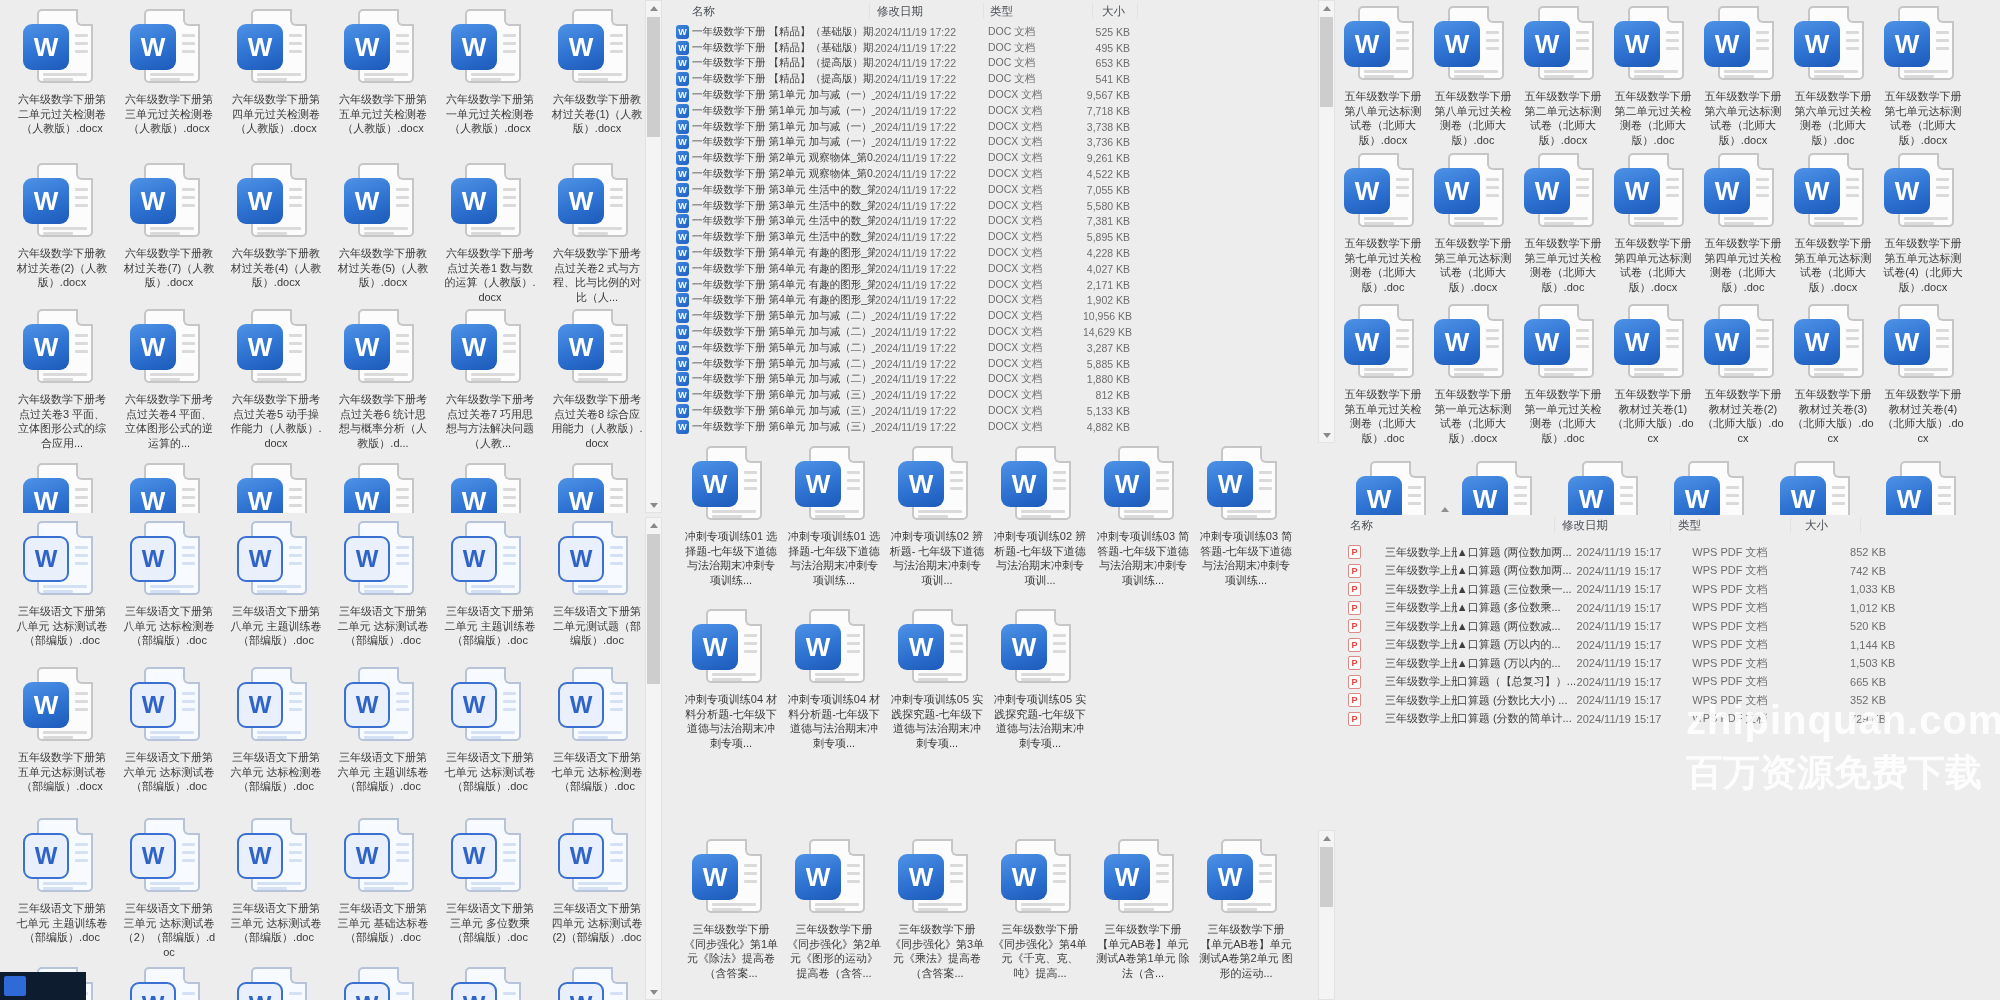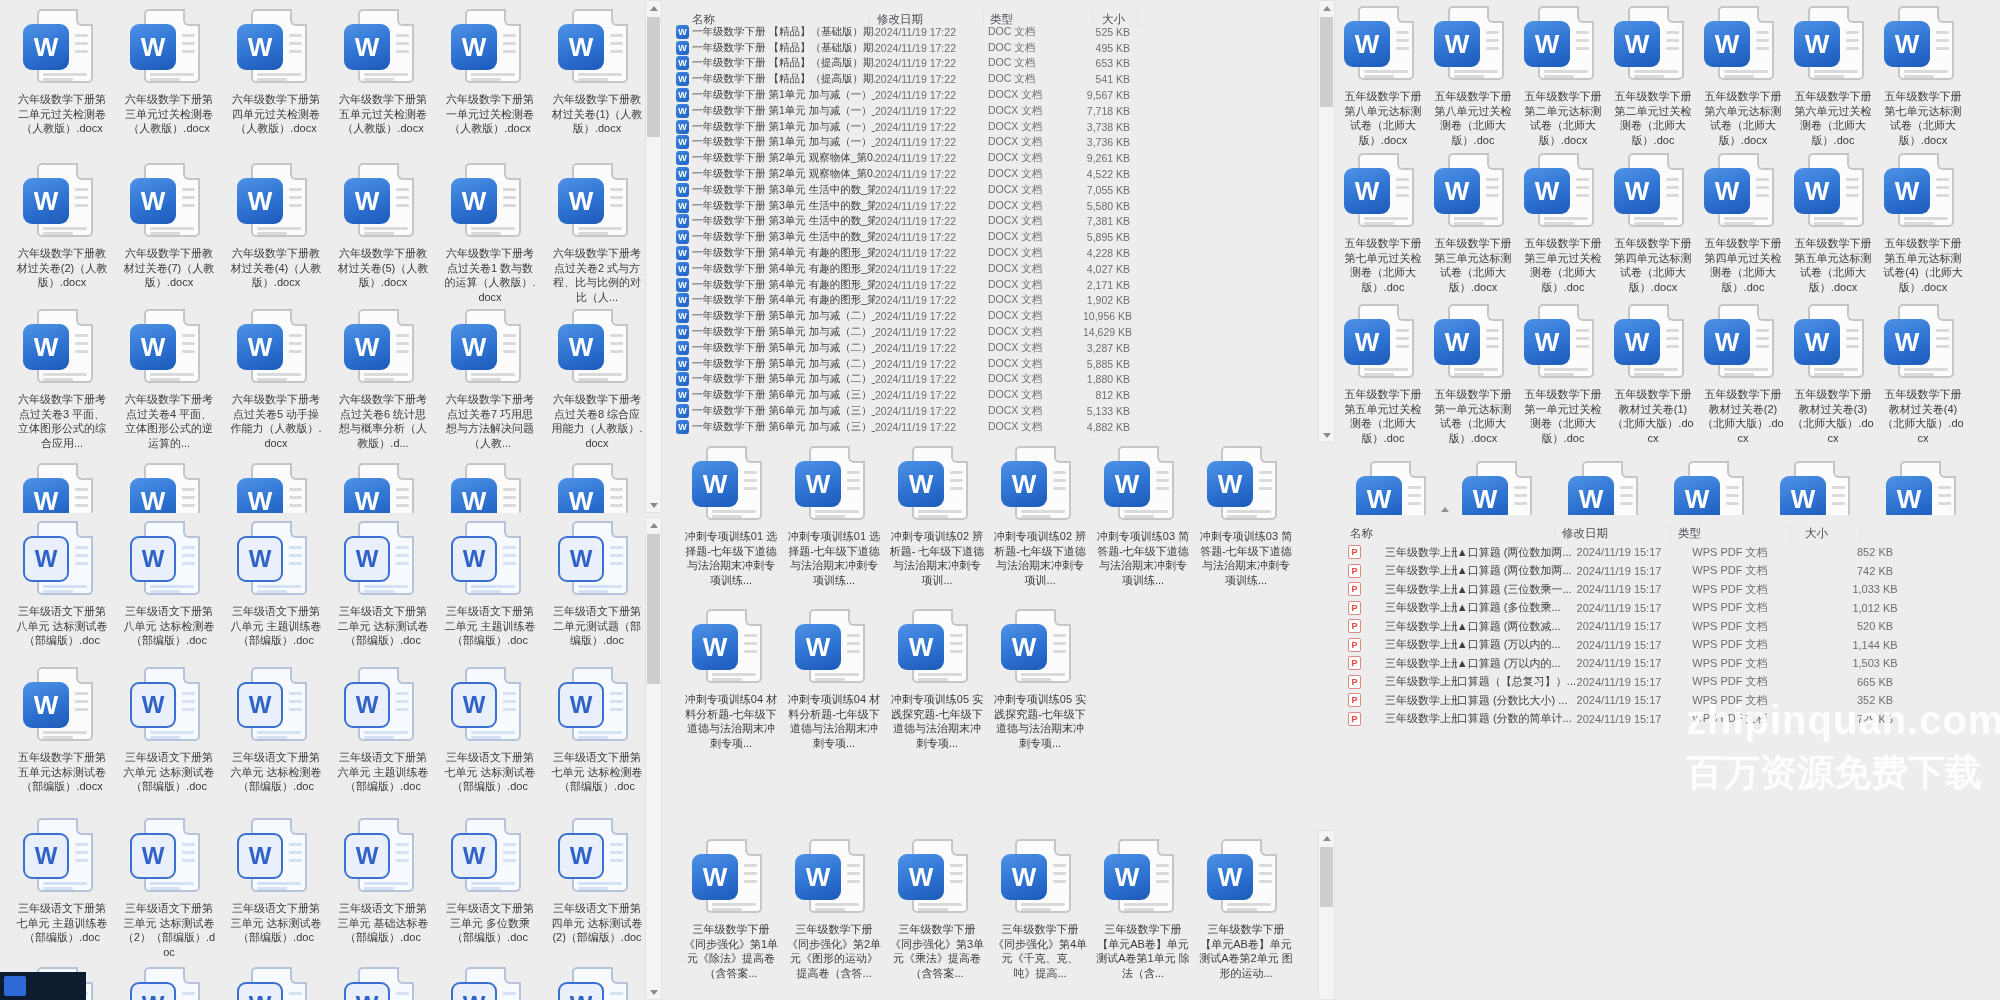--- a/index.html
+++ b/index.html
@@ -35,39 +35,39 @@
                margin:4px auto 0; word-break:break-all; }
   .row-l { left:10px; } .row-l .cell { width:104px; margin-right:3px; } .row-l .lbl { width:96px; }
   .row-m { left:681px; } .row-m .cell { width:100px; margin-right:3px; } .row-m .lbl { width:98px; }
   .row-r { left:1340px; } .row-r .cell { width:86px; margin-right:4px; } .row-r .lbl { width:84px; }
   .clip { overflow:hidden; }
   .prow-l .cell { width:104px; margin-right:3px; }
   .prow-r .cell { width:78px; margin-right:28px; }
 
   
   .panel { position:absolute; }
-  .lhead { position:absolute; top:0; left:0; right:0; height:22px; font-size:11.5px; color:#4a4f55;margin-top:8px; }
+  .lhead { position:absolute; top:0; left:0; right:0; height:22px; font-size:11.5px; color:#4a4f55; }
   .lhead span { position:absolute; top:4px; white-space:nowrap; }
   .hsep { position:absolute; top:3px; height:16px; width:1px; background:#e2e2e2; }
   .lrows { position:absolute; left:0; right:0; display:flex; flex-direction:column; }
 
   .mrow { display:flex; align-items:center; height:15.8px; font-size:10.5px; color:#3f3f3f; }
   .mrow .mi   { margin-left:14px; }
   .mrow .mname{ width:183px; margin-left:3px; white-space:nowrap; overflow:hidden; }
   .mrow .mdate{ width:113px; color:#6e6e6e; white-space:nowrap; }
   .mrow .mtype{ width:95px;  color:#6e6e6e; white-space:nowrap; }
   .mrow .msize{ width:47px;  text-align:right; color:#6e6e6e; white-space:nowrap; }
 
   .rrow { display:flex; align-items:center; height:18.5px; font-size:11px; color:#3f3f3f; }
   .rrow .pi    { margin-left:8px; }
   .rrow .rbook { width:72px; margin-left:24px; white-space:nowrap; overflow:hidden; }
   .rrow .rtitle{ width:120px; white-space:nowrap; overflow:hidden; }
   .rrow .rdate { width:116px; color:#6e6e6e; white-space:nowrap; }
   .rrow .rtype { width:110px; color:#6e6e6e; white-space:nowrap; }
-  .rrow .rsize { width:50px; text-align:center; color:#6e6e6e; white-space:nowrap;margin-left:48px; }
+  .rrow .rsize { width:50px; text-align:left; color:#6e6e6e; white-space:nowrap;margin-left:48px; }
 
   .mi { width:13px; height:14px; border-radius:3px; background:linear-gradient(135deg,#3f87e0,#1f61c4);
         color:#fff; font-size:9px; font-weight:bold; display:flex; align-items:center; justify-content:center; flex:none; }
   .pi { width:13px; height:14px; border-radius:2px; background:#fff; border:1px solid #dd8a84;
         color:#e8453c; font-size:9px; font-weight:bold; display:flex; align-items:center; justify-content:center;
         box-sizing:border-box; flex:none; }
 
   
   .sb { position:absolute; width:17px; background:#f4f4f4; border:1px solid #e2e2e2; box-sizing:border-box; }
   .sb .arr { position:absolute; left:0; width:15px; height:14px; display:flex; align-items:center; justify-content:center; }

